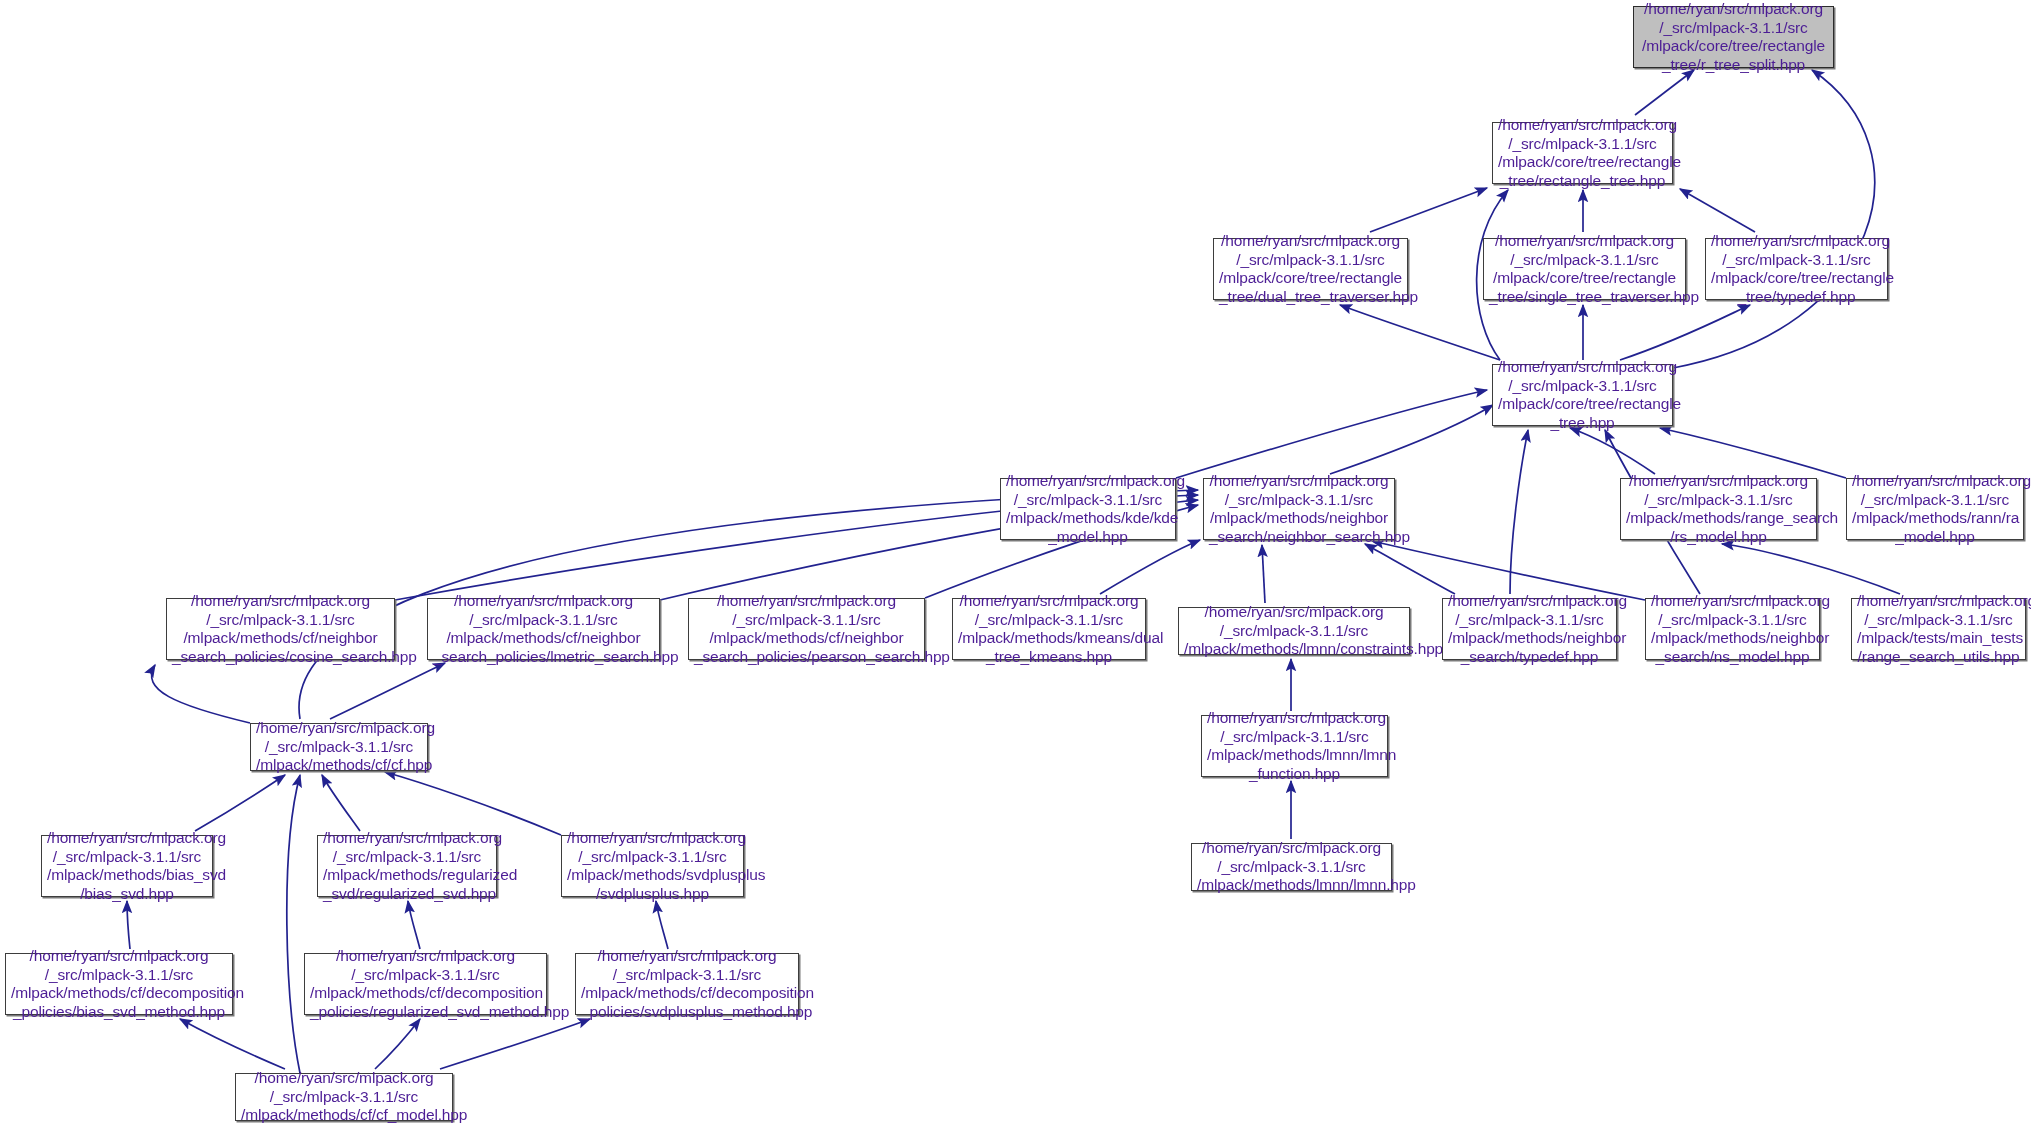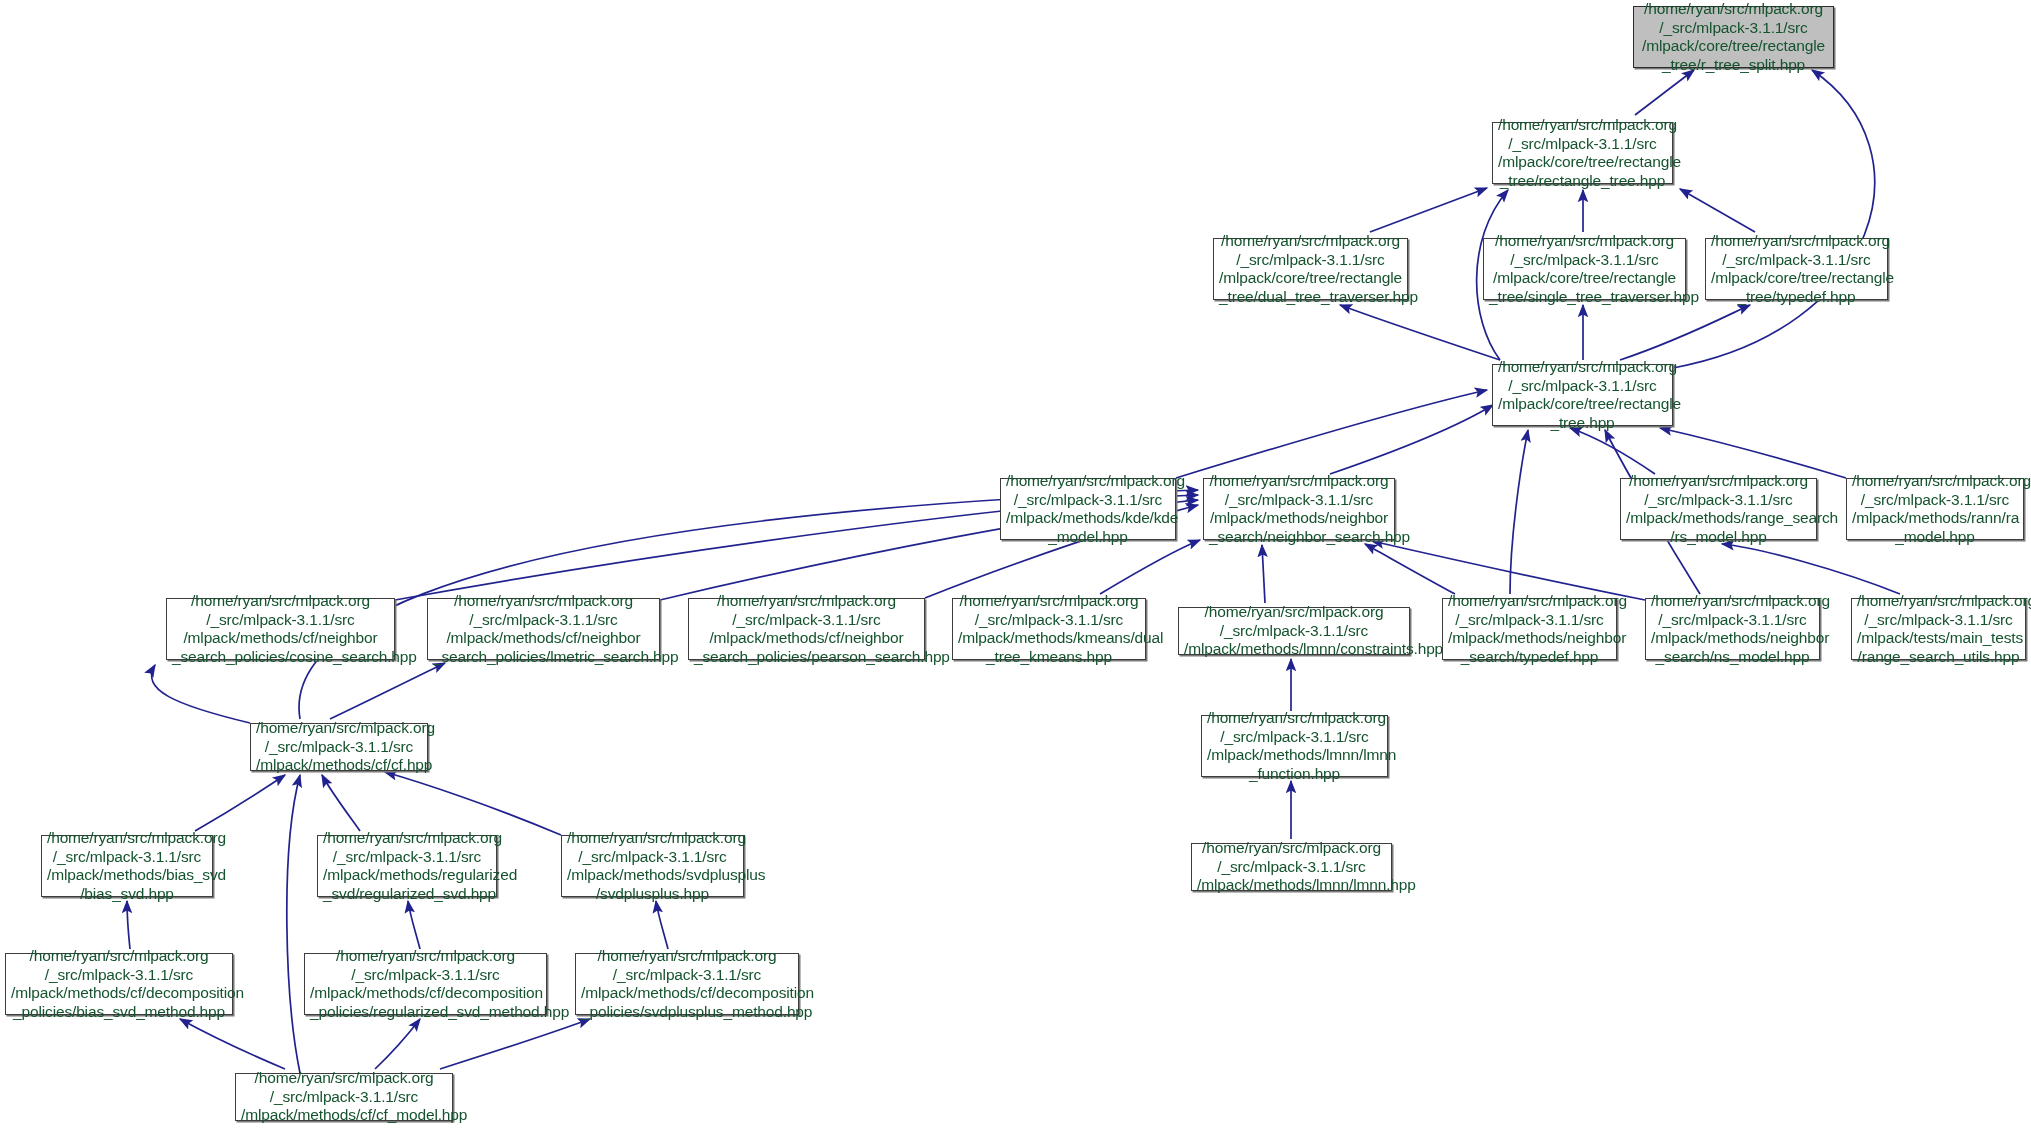--- a/index.html
+++ b/index.html
@@ -29,21 +29,21 @@
     position: absolute;
     box-sizing: border-box;
     border: 1.4px solid #3d3d3d;
     background: #ffffff;
     display: flex;
     align-items: center;
     justify-content: center;
     text-align: center;
     font-size: 15.5px;
     line-height: 18.5px;
-    color: #14532d;
+    color: #4c1d95;
     letter-spacing: -0.15px;
     white-space: pre-line;
     padding: 2px 5px;
     box-shadow: 1.5px 1.5px 0 0 #7a7a7a;
   }
   .node-box.root-node {
     background: #bfbfbf;
     border-color: #2b2b2b;
   }
   .node-label {

